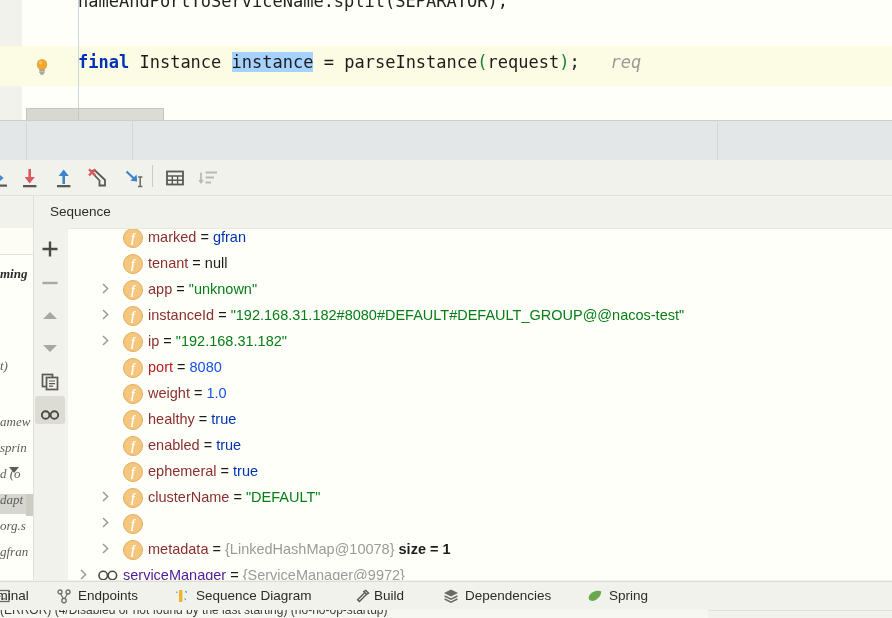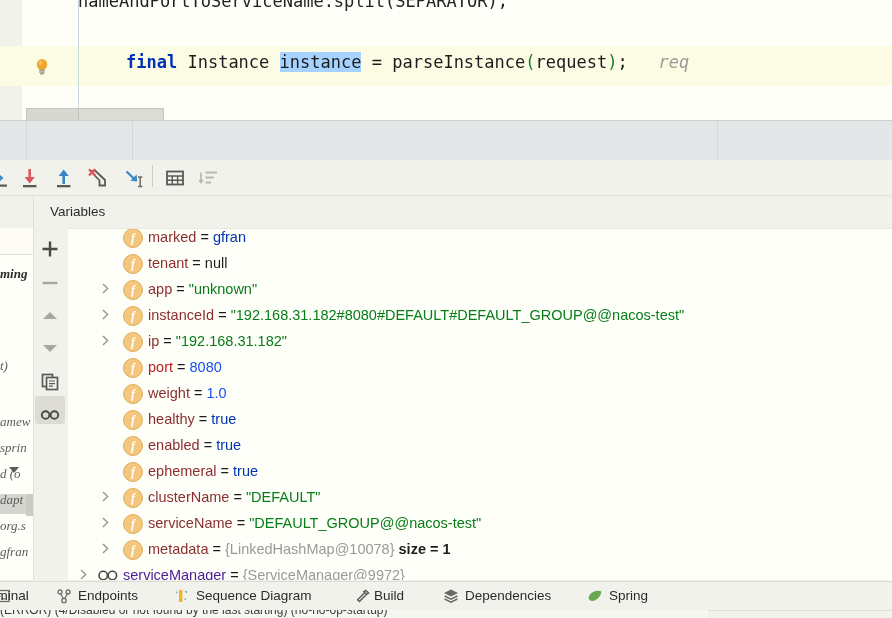--- a/index.html
+++ b/index.html
@@ -15,21 +15,21 @@
   #editor{position:absolute;left:0;top:0;width:892px;height:120px;background:#fffffa;overflow:hidden;}
   #editor-leftstripe{position:absolute;left:0;top:0;width:22px;height:120px;background:#f2f2ec;border-right:1px solid #e8e8e0;}
   #editor-gutter{position:absolute;left:22px;top:0;width:56px;height:120px;background:#fffffa;}
   #gutter-sep{position:absolute;left:78px;top:0;width:1px;height:108px;background:#c9d6de;}
   .code-line{position:absolute;left:78px;white-space:pre;
     font-family:"DejaVu Sans Mono","Liberation Mono",monospace;font-size:17px;}
   #code-line-top{top:-9px;color:#222;}
   #code-line-current{top:52px;}
   #current-line-hl{position:absolute;left:0;top:46px;width:892px;height:40px;background:#fcfce5;}
   #bulb{position:absolute;left:34px;top:58px;width:16px;height:17px;}
-  .tok-kw{color:#0033b3;font-weight:bold;margin-left:48px;}
+  .tok-kw{color:#0033b3;font-weight:bold;}
   .tok-plain{color:#1c1c1c;}
   .tok-sel{background:#a6d2ff;color:#1c1c1c;}
   .tok-paren{color:#1a7f37;}
   .inlay{color:#9a9a9a;font-style:italic;}
   #editor-hscroll-track{position:absolute;left:26px;top:108px;width:866px;height:11px;}
   #editor-hscroll-thumb{position:absolute;left:26px;top:108px;width:130px;height:11px;
     background:#d8d8d2;border:1px solid #c6c6bf;}
   #editor-hscroll-thumb2{position:absolute;left:78px;top:108px;width:84px;height:11px;
     background:#dcdcd6;border:1px solid #c6c6bf;}
 
@@ -164,21 +164,21 @@
   <rect x="4" y="5.5" width="16" height="13" fill="none" stroke="#5a5a55" stroke-width="1.8"></rect>
   <path d="M4 10 H20 M4 14.2 H20 M9.3 10 V18.5 M14.6 10 V18.5" stroke="#5a5a55" stroke-width="1.4"></path>
 </svg>
 <svg class="tb-icon" style="left:197px;" viewBox="0 0 24 24">
   <path d="M4 6.5 L4 16 M2.2 14 L4 16.6 L5.8 14" stroke="#b8b8b0" stroke-width="1.7" fill="none"></path>
   <path d="M8.6 6.5 H20 M8.6 11.5 H17 M8.6 16.5 H14" stroke="#b8b8b0" stroke-width="2"></path>
 </svg>
 
 <div id="vars-header"></div>
 <div id="vars-header-divline"></div>
-<div id="vars-header-label">Variables</div>
+<div id="vars-header-label">Sequence</div>
 
 <div id="leftedge-stripe"></div>
 <div id="leftpanel">
   <div id="leftpanel-selrow"></div>
   <div class="lp-frag" style="top:38px;color:#2b2b2b;font-weight:bold;">ming</div>
   <div class="lp-frag" style="top:130px;">t)</div>
   <div class="lp-frag" style="top:186px;">amew</div>
   <div class="lp-frag" style="top:212px;">sprin</div>
   <div class="lp-frag" style="top:238px;">d (o</div>
   <div class="lp-frag" style="top:264px;">dapt</div>
@@ -294,21 +294,20 @@
       </div>
       <div class="var-txt"><span class="nmf" style="color: rgb(138, 47, 47);">clusterName</span><span class="eq"> = </span><span class="str">"DEFAULT"</span></div>
     </div>
     <div class="var-row" style="top: 282px;">
       <svg class="chev" viewBox="0 0 11 13">
         <path d="M3 2 L7.6 6.5 L3 11" fill="none" stroke="#9a9a94" stroke-width="1.5"></path>
       </svg>
       <div class="fico">
         <div class="fico-t">f</div>
       </div>
-      <div class="var-txt"><span class="nmf" style="color: rgb(138, 47, 47);">serviceName</span><span class="eq"> = </span><span class="str">"DEFAULT_GROUP@@nacos-test"</span></div>
     </div>
     <div class="var-row" style="top: 308px;">
       <svg class="chev" viewBox="0 0 11 13">
         <path d="M3 2 L7.6 6.5 L3 11" fill="none" stroke="#9a9a94" stroke-width="1.5"></path>
       </svg>
       <div class="fico">
         <div class="fico-t">f</div>
       </div>
       <div class="var-txt"><span class="nmf" style="color: rgb(138, 47, 47);">metadata</span><span class="eq"> = </span><span class="obj">{LinkedHashMap@10078}</span><span>  </span><span class="sz">size = 1</span></div>
     </div>

